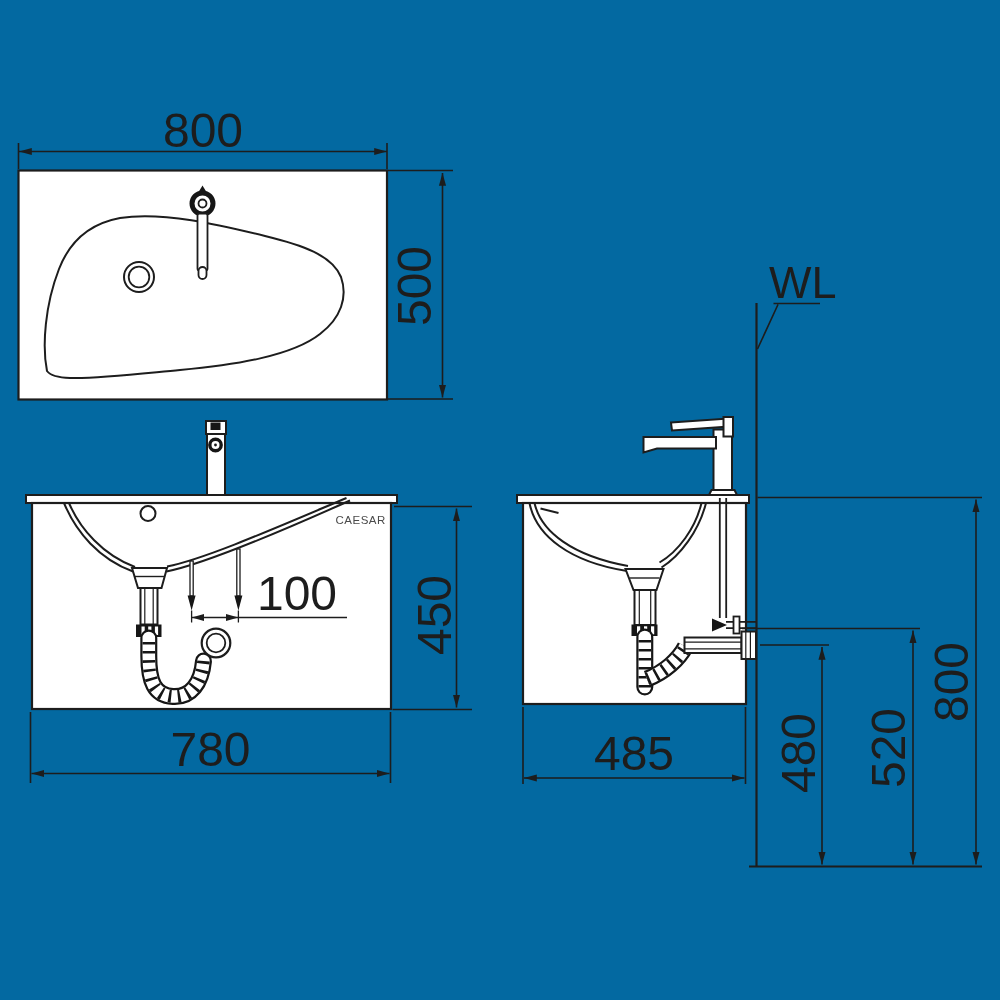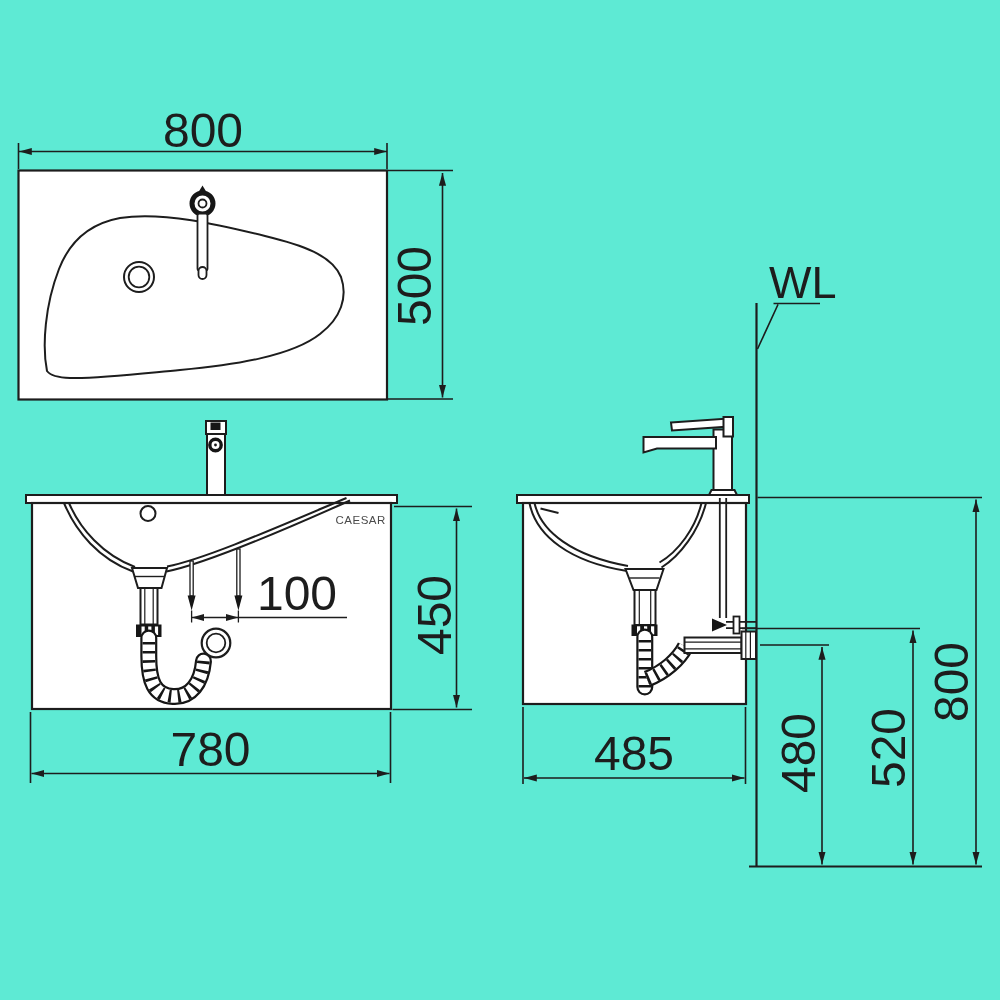--- a/index.html
+++ b/index.html
@@ -1,19 +1,19 @@
 <!DOCTYPE html>
 <html><head>
 <meta charset="utf-8">
 <style>
   html, body { margin: 0; padding: 0; background: #ffffff; }
   .canvas {
     position: relative;
     width: 1000px; height: 1000px;
-    background: #5eead4;
+    background: #0369a1;
     font-family: "Liberation Sans", sans-serif;
   }
   svg { position: absolute; left: 0; top: 0; }
   svg text {
     font-family: "Liberation Sans", sans-serif;
     fill: #1d1d1d;
   }
   .dim-text { font-size: 48px; }
   .wl-text  { font-size: 45px; }
   .brand-text { font-size: 11.5px; fill: #4a4a4a; letter-spacing: 0.5px; }

